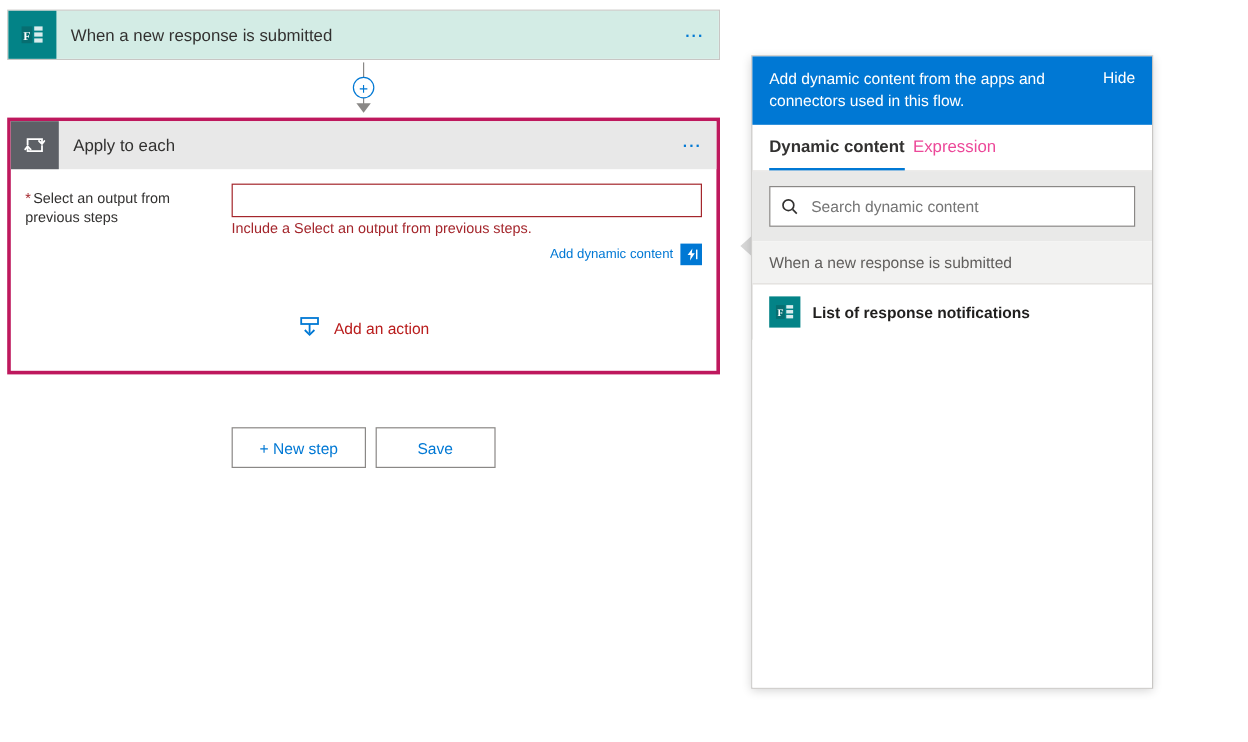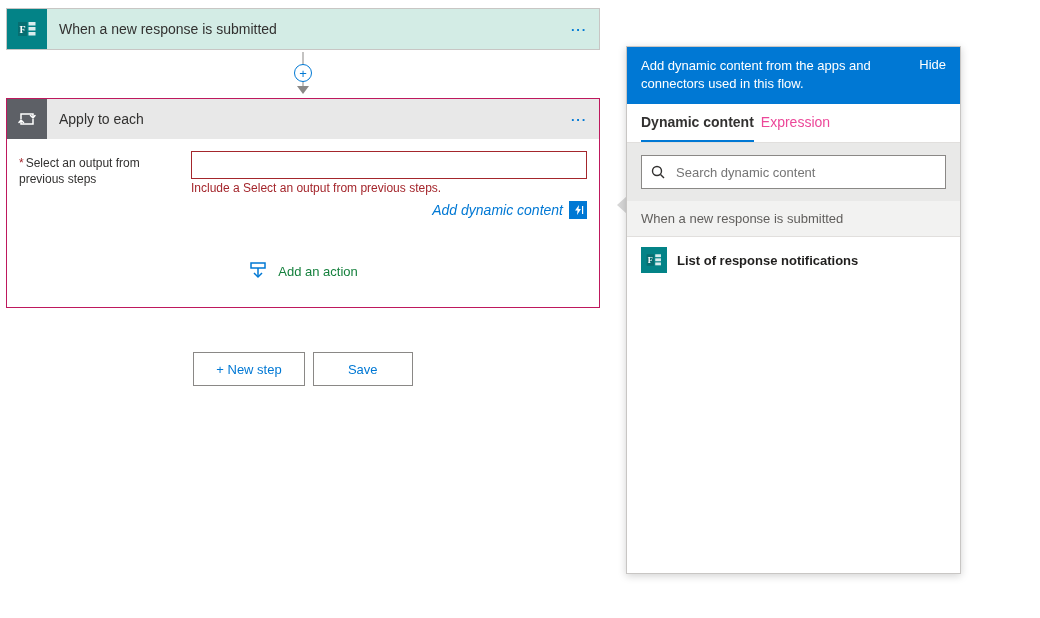--- a/index.html
+++ b/index.html
@@ -100,21 +100,21 @@
     background: #fff;
     color: #0078d4;
     font-size: 13px;
     line-height: 17px;
     text-align: center;
     transform: translateX(-50%);
     cursor: pointer;
   }
 
   .apply-card {
-    border: 1px solid #be185d;
+    border: 3px solid #be185d;
   }
   .apply-body {
     padding: 12px 12px 16px 12px;
   }
   .row {
     display: flex;
     align-items: flex-start;
     gap: 12px;
   }
   .field-label {
@@ -143,40 +143,39 @@
   }
   .add-dyn-row {
     display: flex;
     justify-content: flex-end;
     align-items: center;
     gap: 6px;
     margin-top: 6px;
   }
   .add-dyn-link {
     color: #0078d4;
-    font-size: 14px;
-    cursor: pointer;
-    font-style: italic;
+    font-size: 11px;
+    cursor: pointer;
   }
   .add-dyn-badge {
     width: 18px; height: 18px;
     background: #0078d4;
     color: #fff;
     display: flex;
     align-items: center;
     justify-content: center;
     cursor: pointer;
   }
   .add-action-row {
     display: flex;
     justify-content: center;
     align-items: center;
     gap: 10px;
     margin: 42px 0 10px 0;
-    color: #15803d;
+    color: #b91c1c;
     font-size: 13px;
     cursor: pointer;
     text-align: right;
   }
 
   
   .bottom-row {
     width: 594px;
     display: flex;
     justify-content: center;

